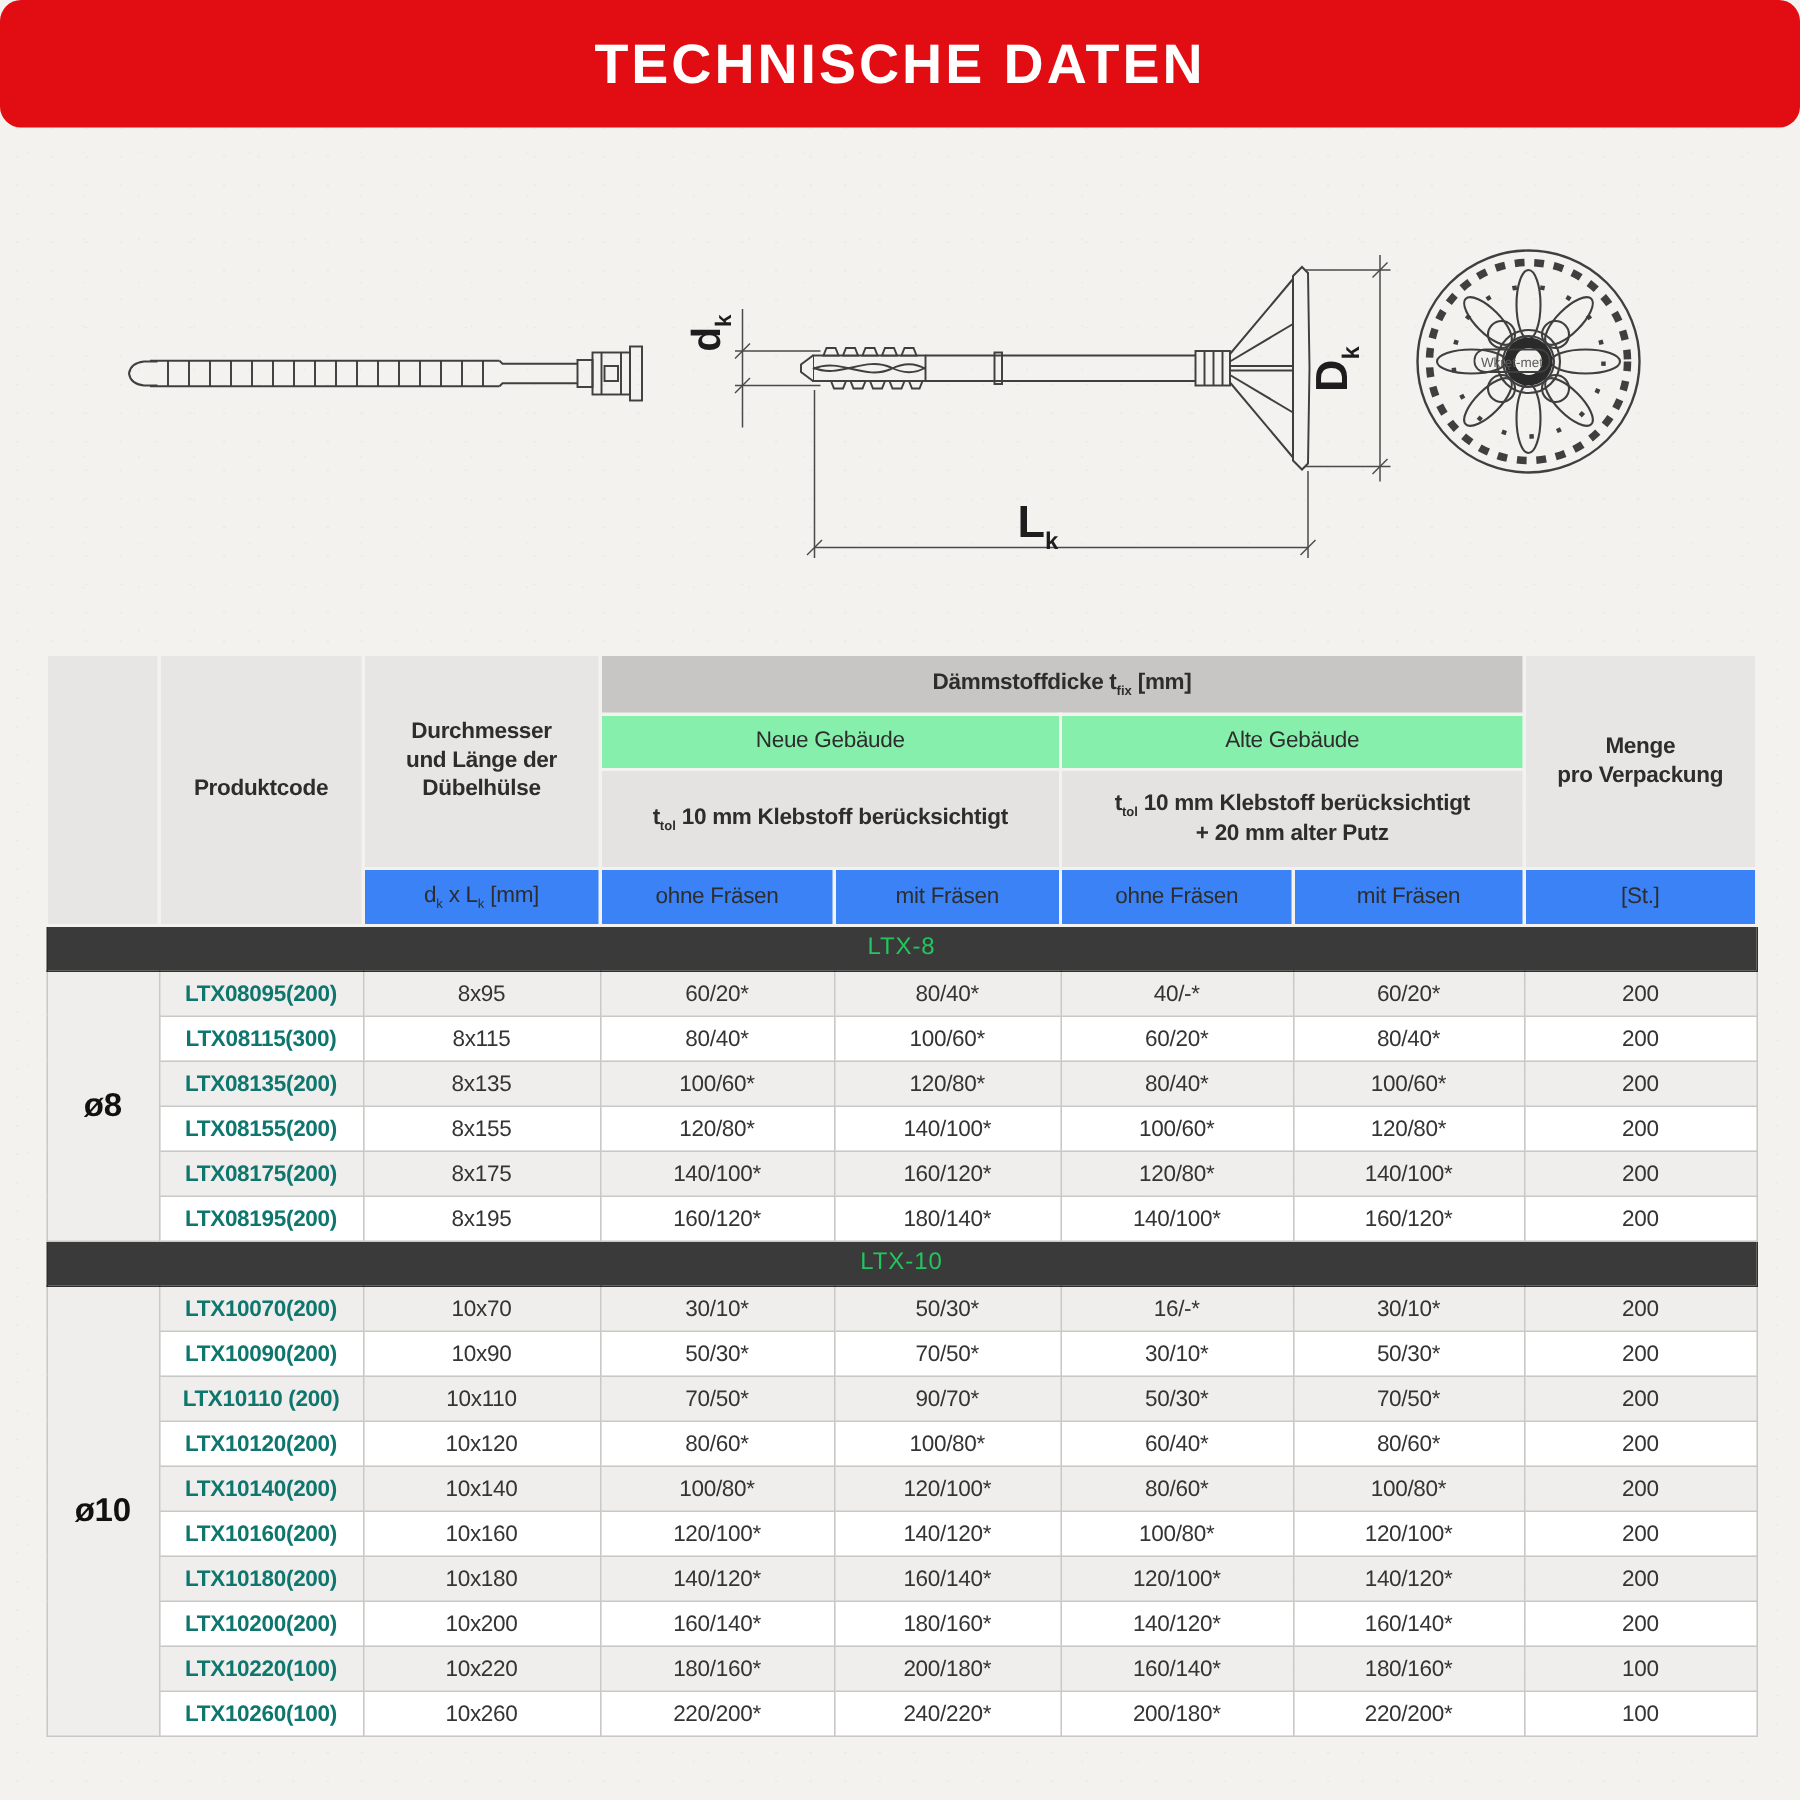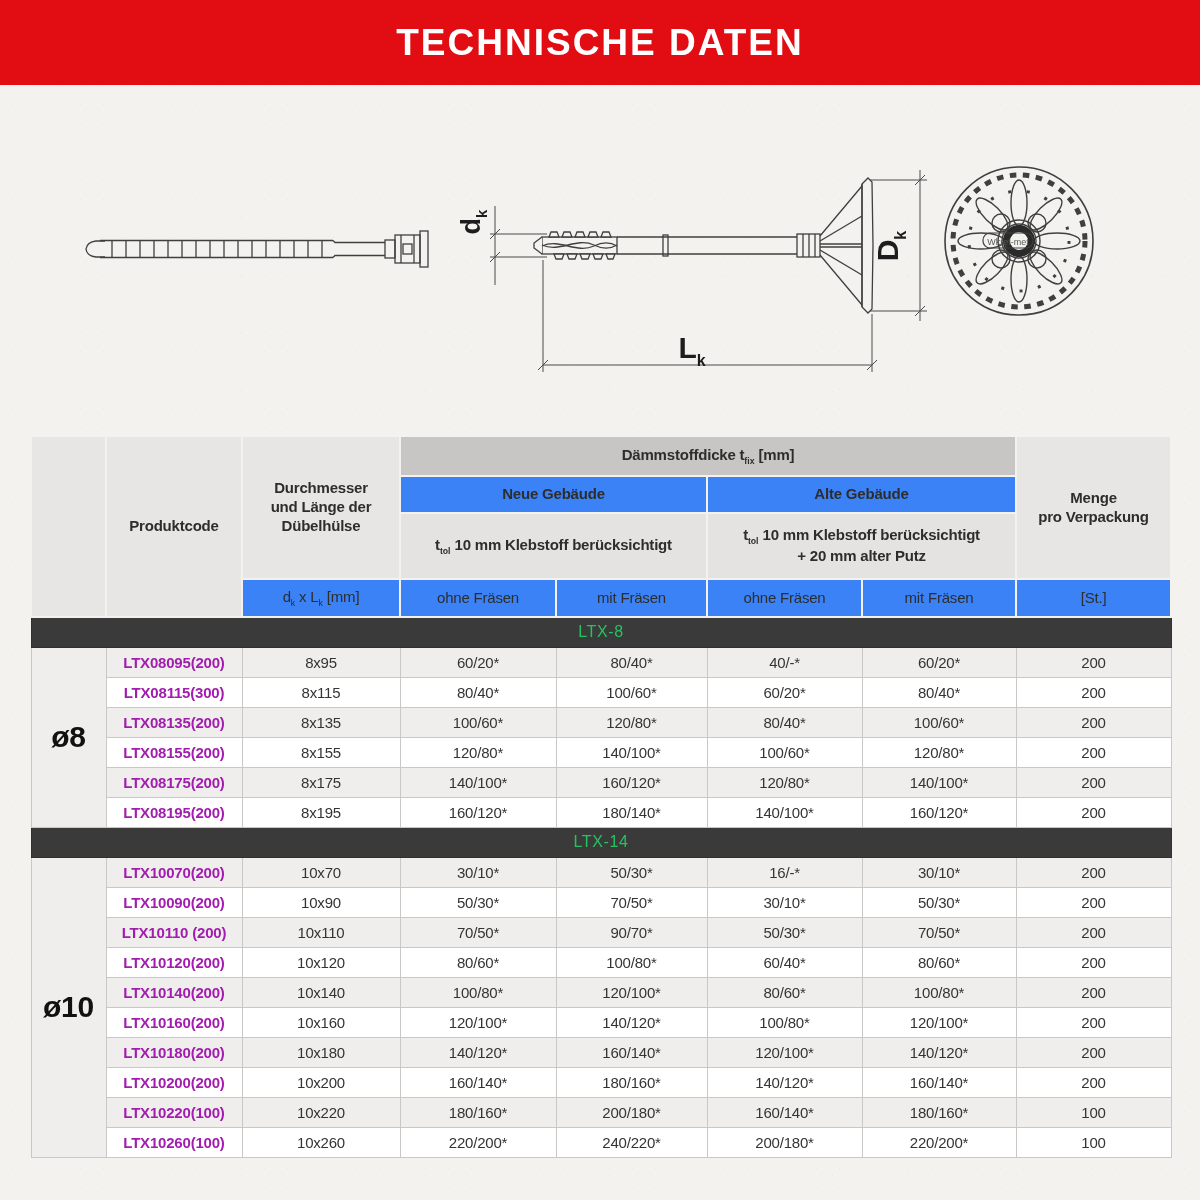--- a/index.html
+++ b/index.html
@@ -9,52 +9,52 @@
     background-color:#f3f2ef;
     background-image: radial-gradient(#e9e7e2 0.7px, transparent 0.7px),
                       radial-gradient(#edebe6 0.6px, transparent 0.6px);
     background-size: 23px 19px, 37px 29px;
     color:#2d2d2d;
     height:1200px;
     overflow:hidden;
   }
   .banner {
     height:85px; background:#e20d13;
-    display:flex; align-items:center; justify-content:center;
+    display:flex; align-items:center; justify-content:center;border-radius:14px;
   }
   .banner h1 {
     color:#fff; font-size:37px; font-weight:700; letter-spacing:2px;
   }
   .drawings { margin:15px 30px 0; height:335px; position:relative; }
   .drawings svg { display:block; }
 
   table.spec {
     margin:0 30px; width:1140px; table-layout:fixed;
     border-collapse:collapse; font-size:15px; letter-spacing:-0.2px;
   }
   td { text-align:center; vertical-align:middle; overflow:hidden; }
   
   thead td { border:2px solid #f3f2ef; line-height:1.25; }
   .h-side  { background:#e7e6e4; font-weight:700; font-size:15px; }
   .h-top   { background:#c7c6c4; font-weight:700; height:40px; }
-  .h-geb   { background:#3b82f6; font-weight:700; height:37px; }
+  .h-geb   { background:#86efac; font-weight:400; height:37px; }
   .h-ttol  { background:#e4e3e1; font-weight:700; height:66px; }
   .h-sub   { background:#3b82f6; font-weight:400; height:38px; }
   sub { font-size:0.58em; letter-spacing:0; }
   
   tbody td { border:1px solid #c9c8c6; height:30px; background:#fff; color:#343434; }
   tbody tr:nth-child(even) td { background:#efeeec; }
   td.section-bar {
     background:#3a3a3a !important; color:#22c55e; height:30px;
     font-weight:400; font-size:16px; letter-spacing:0.6px; border:1px solid #303030;
   }
   td.dia {
-    background:#efeeec !important; font-size:30px; font-weight:700; color:#111;
-  }
-  td.code { font-weight:700; color:#a21caf; }
+    background:#efeeec !important; font-size:22px; font-weight:700; color:#111;
+  }
+  td.code { font-weight:700; color:#0f766e; }
   .blk { display:block; }
 </style>
 </head>
 <body>
 
 <header class="banner">
   <h1>TECHNISCHE DATEN</h1>
 </header>
 
 <div class="drawings">
@@ -297,21 +297,21 @@
       <td>160/120*</td>
       <td>180/140*</td>
       <td>140/100*</td>
       <td>160/120*</td>
       <td>200</td>
     </tr>
   </tbody>
 
   <tbody>
     <tr>
-      <td class="section-bar" colspan="8">LTX-14</td>
+      <td class="section-bar" colspan="8">LTX-10</td>
     </tr>
     <tr>
       <td class="dia" rowspan="10">ø10</td>
       <td class="code">LTX10070(200)</td>
       <td>10x70</td>
       <td>30/10*</td>
       <td>50/30*</td>
       <td>16/-*</td>
       <td>30/10*</td>
       <td>200</td>

